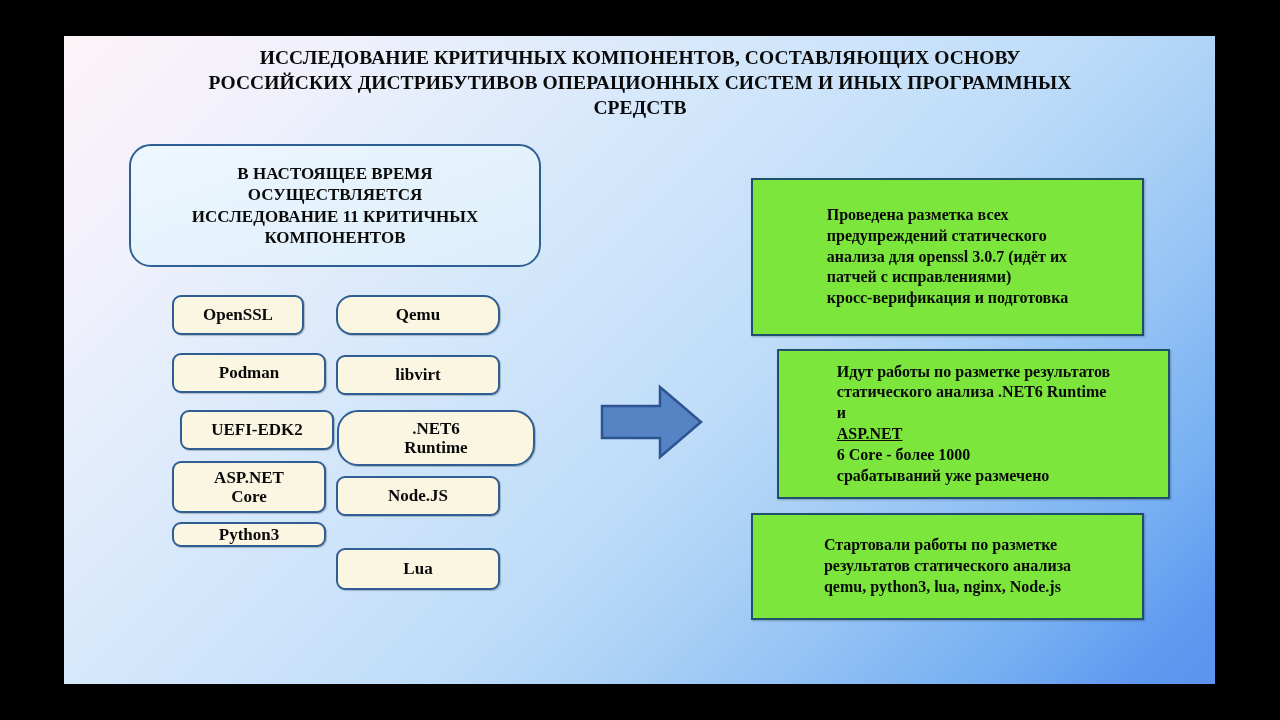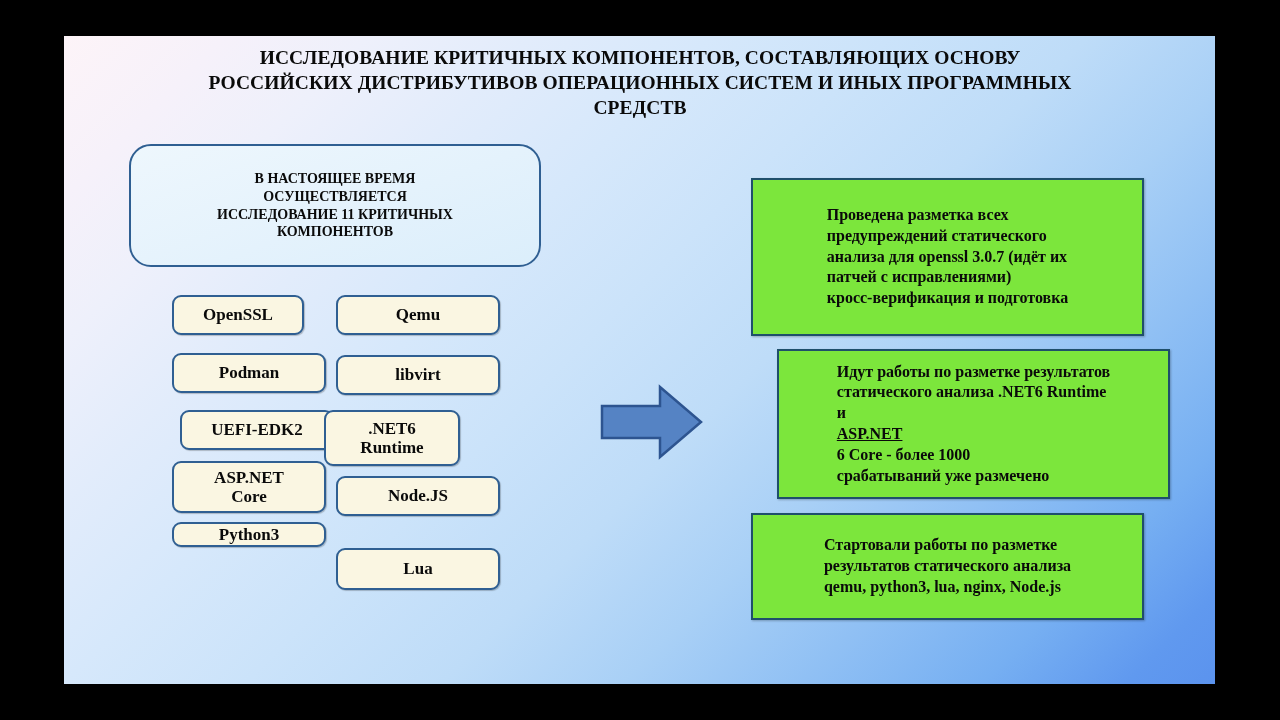--- a/index.html
+++ b/index.html
@@ -71,21 +71,21 @@
     box-sizing: border-box;
     border: 2px solid #2f5f92;
     border-radius: 22px;
     background: linear-gradient(160deg, #eef7fd 0%, #e4f2fc 55%, #dbeefb 100%);
     display: flex;
     align-items: center;
     justify-content: center;
   }
   #callout .ctext {
     text-align: center;
-    font-size: 14px;
+    font-size: 17px;
     font-weight: bold;
     line-height: 1.26;
     color: #0a0a0a;
   }
   #callout .ctext span { display: block; white-space: nowrap; }
 
   
   .chip {
     position: absolute;
     box-sizing: border-box;
@@ -167,27 +167,27 @@
     <div class="chip" style="left:116px; top:374px; width:154px; height:40px;">
       <span>UEFI-EDK2</span>
     </div>
     <div class="chip" style="left:108px; top:425px; width:154px; height:52px;">
       <span class="two">ASP.NET<br>Core</span>
     </div>
     <div class="chip" style="left:108px; top:486px; width:154px; height:25px;">
       <span>Python3</span>
     </div>
 
-    <div class="chip" style="left:272px; top:259px; width:164px; height:40px;">
+    <div class="chip" style="left:272px; top:259px; width:164px; height:40px;border-radius:16px;">
       <span>Qemu</span>
     </div>
     <div class="chip" style="left:272px; top:319px; width:164px; height:40px;">
       <span>libvirt</span>
     </div>
-    <div class="chip" style="left:260px; top:374px; width:136px; height:56px;">
+    <div class="chip" style="left:273px; top:374px; width:198px; height:56px;border-radius:21px;">
       <span class="two">.NET6<br>Runtime</span>
     </div>
     <div class="chip" style="left:272px; top:440px; width:164px; height:40px;">
       <span>Node.JS</span>
     </div>
     <div class="chip" style="left:272px; top:512px; width:164px; height:42px;">
       <span>Lua</span>
     </div>
 
     <div id="arrow">

